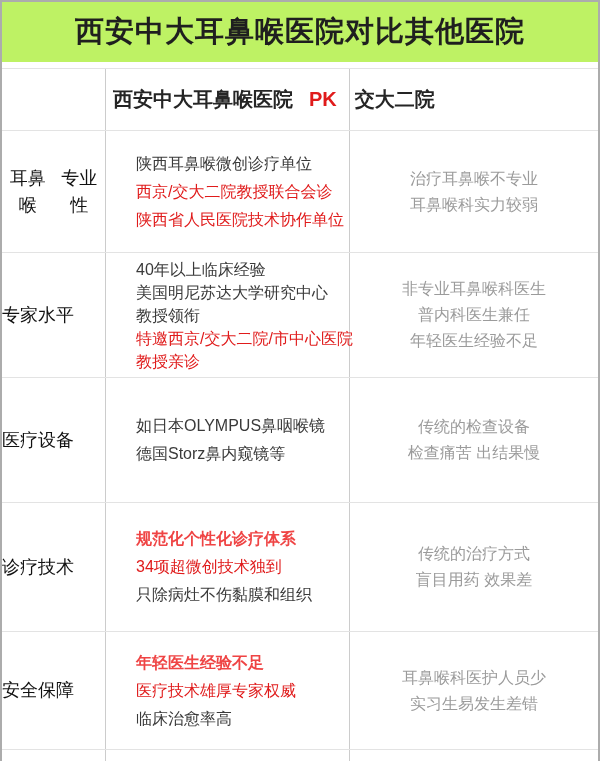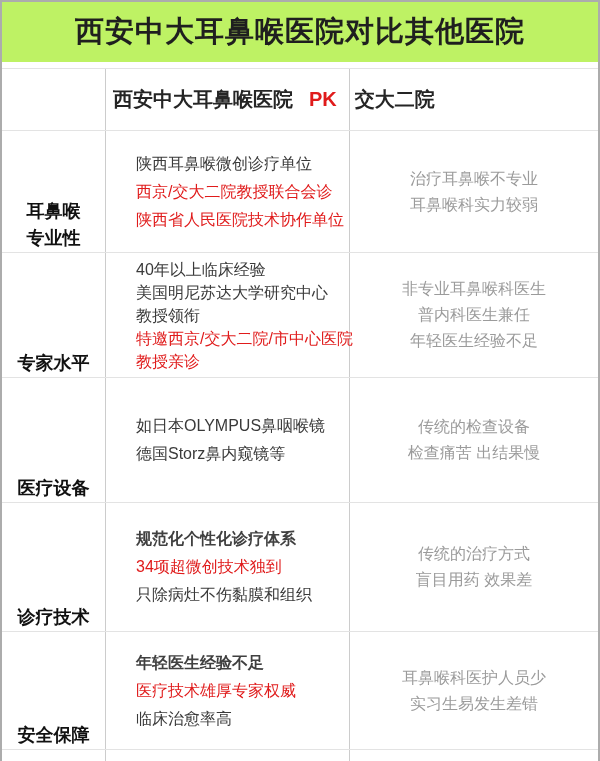--- a/index.html
+++ b/index.html
@@ -31,31 +31,31 @@
   .header-row{height:62px;}
   .header-overlay{
     position:absolute;left:0;top:0;right:0;bottom:0;
     display:flex;align-items:center;padding-left:111px;z-index:2;
   }
   .header-overlay .h-ours{font-size:20px;font-weight:bold;color:#252525;white-space:nowrap;}
   .header-overlay .h-pk{font-size:20px;font-weight:bold;color:#e01b1b;margin-left:16px;white-space:nowrap;}
   .header-overlay .h-others{font-size:20px;font-weight:bold;color:#252525;margin-left:18px;white-space:nowrap;}
   
   .label-cell{
-    display:flex;flex-direction:column;align-items:center;justify-content:flex-end;
-    font-size:18px;font-weight:bold;color:#111111;line-height:27px;text-align:center;
+    display:flex;flex-direction:row;align-items:center;justify-content:flex-start;
+    font-size:18px;font-weight:normal;color:#111111;line-height:27px;text-align:center;
   }
   .ours-cell{
     display:flex;flex-direction:column;justify-content:center;
     padding-left:30px;padding-right:0;
   }
   .ours-cell .line{font-size:16px;line-height:28px;color:#3a3a3a;white-space:nowrap;}
   .ours-cell.tight .line{line-height:23px;}
   .ours-cell .line.s-red{color:#e01b1b;font-weight:normal;}
-  .ours-cell .line.s-bold{color:#404040;font-weight:bold;}
+  .ours-cell .line.s-bold{color:#ef4444;font-weight:bold;}
   .other-cell{
     display:flex;flex-direction:column;justify-content:center;align-items:center;
     text-align:center;padding:0 6px;
   }
   .other-cell .line{font-size:16px;line-height:26px;color:#9b9b9b;white-space:nowrap;}
 </style>
 </head>
 <body>
 
 <div id="page">

